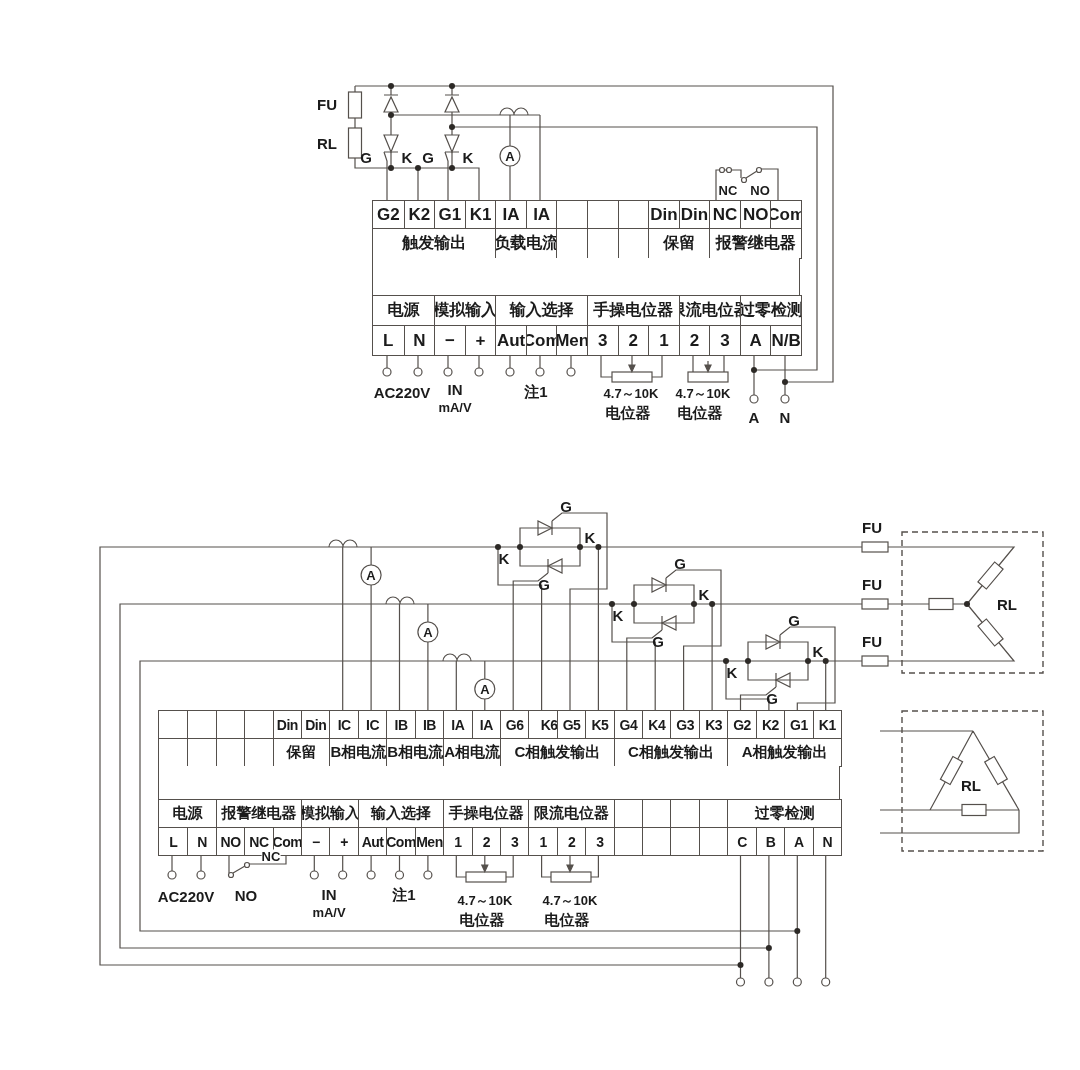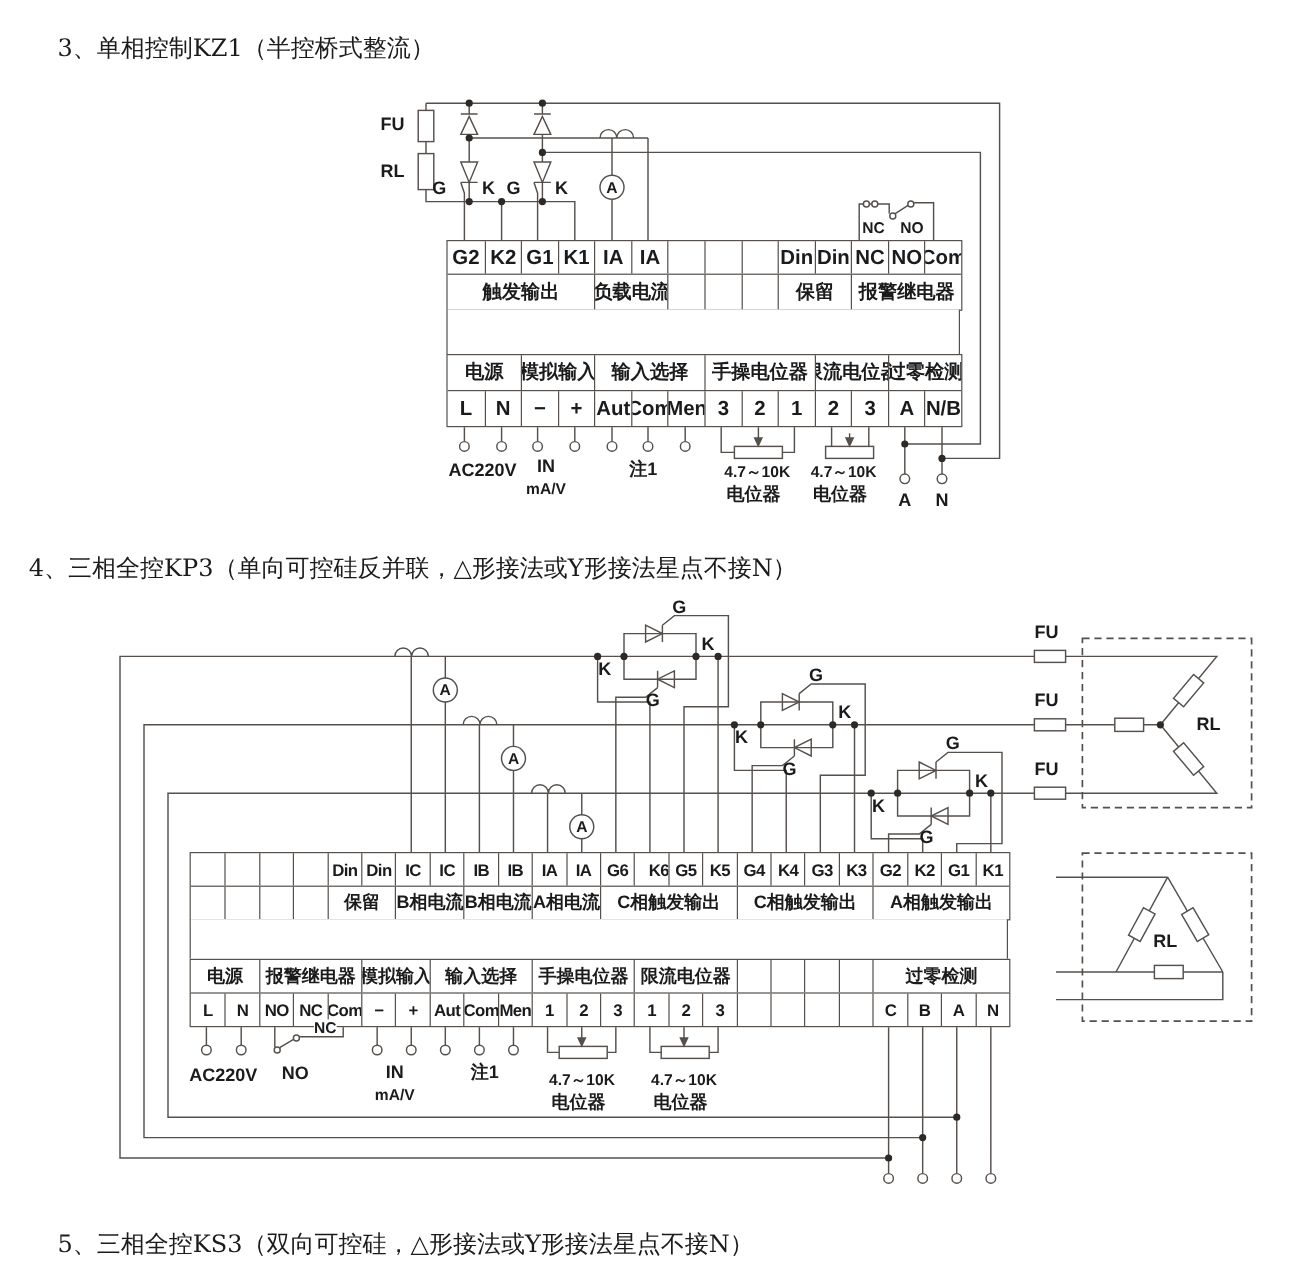--- a/index.html
+++ b/index.html
@@ -209,23 +209,20 @@
           <circle cx="797.3" cy="982" r="4"></circle>
           <circle cx="825.7" cy="982" r="4"></circle>
       </g>
       <g fill="#fff">
         <circle cx="231" cy="875" r="2.5"></circle>
           <circle cx="247" cy="865" r="2.5"></circle>
       </g>
     </g>
   </svg>
 
-  <div class="title" style="left:48px;top:27px;">3、单相控制KZ1（半控桥式整流）</div>
-  <div class="title" style="left:24px;top:460px;">4、三相全控KP3（单向可控硅反并联，△形接法或Y形接法星点不接N）</div>
-  <div class="title" style="left:48px;top:1023px;">5、三相全控KS3（双向可控硅，△形接法或Y形接法星点不接N）</div>
 
   <div id="kz1-top" class="tblock" style="left:372px;top:200px;width:428px;">
       <div class="trow terminals" style="grid-template-columns: repeat(14, 1fr);">
         <div class="tcell" style="grid-column: span 1;">G2</div>
         <div class="tcell" style="grid-column: span 1;">K2</div>
         <div class="tcell" style="grid-column: span 1;">G1</div>
         <div class="tcell" style="grid-column: span 1;">K1</div>
         <div class="tcell" style="grid-column: span 1;">IA</div>
         <div class="tcell" style="grid-column: span 1;">IA</div>
         <div class="tcell" style="grid-column: span 1;"></div>

